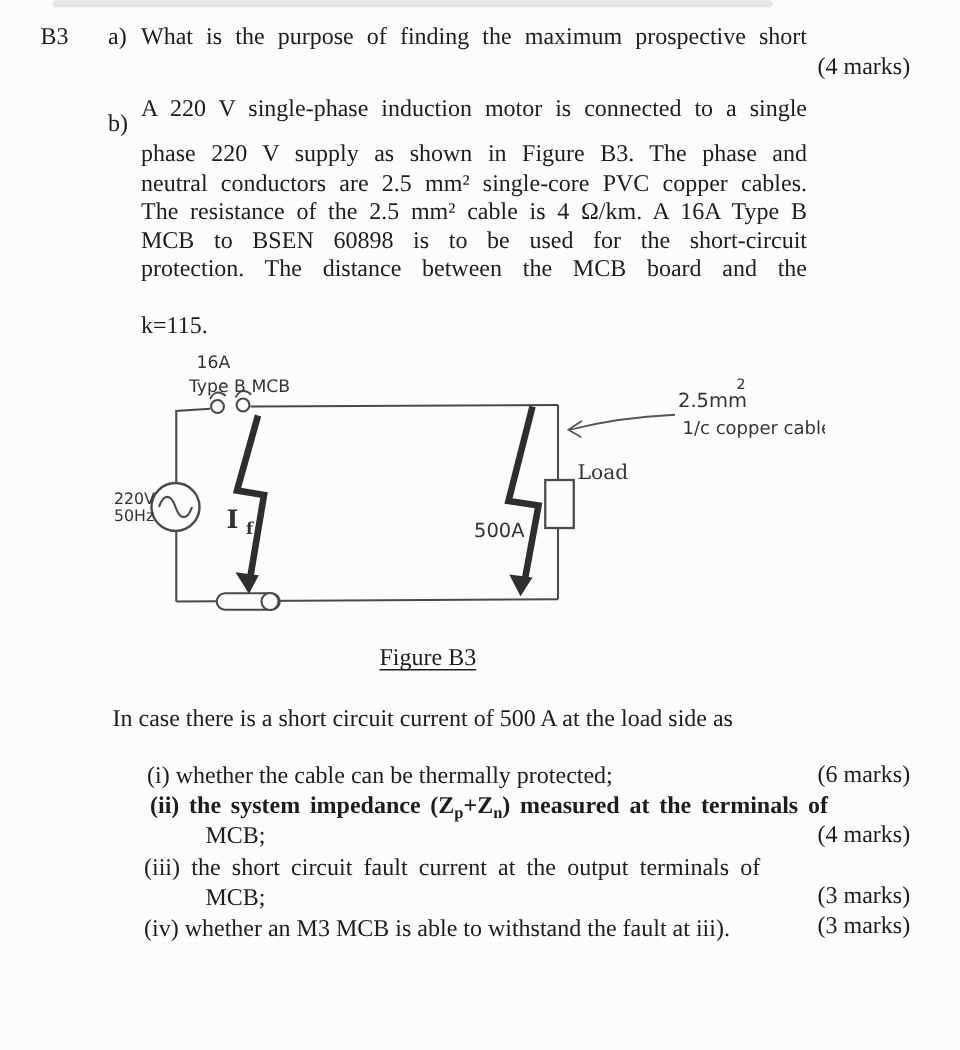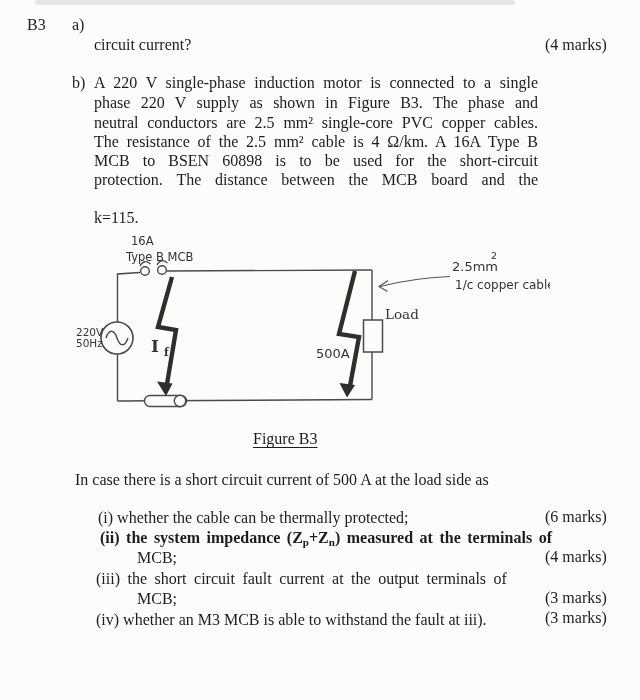--- a/index.html
+++ b/index.html
@@ -41,25 +41,25 @@
 </style>
 </head>
 <body>
 
 <div class="page">
 
   <div class="smudge"></div>
 
   <span class="t" style="left:27px;top:15px">B3</span>
   <span class="t" style="left:72px;top:15px">a)</span>
-  <span class="t" style="left:94px;top:35px">circuit current?</span>
+  <div class="t j" style="left:94px;top:15px">What is the purpose of finding the maximum prospective short</div>
   <span class="t" style="left:545px;top:35px">(4 marks)</span>
 
   <span class="t" style="left:72px;top:73px">b)</span>
-  <div class="t j" style="left:94px;top:73px">A 220 V single-phase induction motor is connected to a single</div>
+  <div class="t j" style="left:94px;top:63px">A 220 V single-phase induction motor is connected to a single</div>
   <div class="t j" style="left:94px;top:93px">phase 220 V supply as shown in Figure B3. The phase and</div>
   <div class="t j" style="left:94px;top:113px">neutral conductors are 2.5 mm² single-core PVC copper cables.</div>
   <div class="t j" style="left:94px;top:132px">The resistance of the 2.5 mm² cable is 4 Ω/km. A 16A Type B</div>
   <div class="t j" style="left:94px;top:151px">MCB to BSEN 60898 is to be used for the short-circuit</div>
   <div class="t j" style="left:94px;top:170px">protection. The distance between the MCB board and the</div>
   <div class="t j plain" style="left:94px;top:208px">k=115.</div>
 
   <svg width="480" height="190" viewBox="70 228 480 190">
 
     <g stroke="#4a4a4a" stroke-width="1.4" fill="none">

